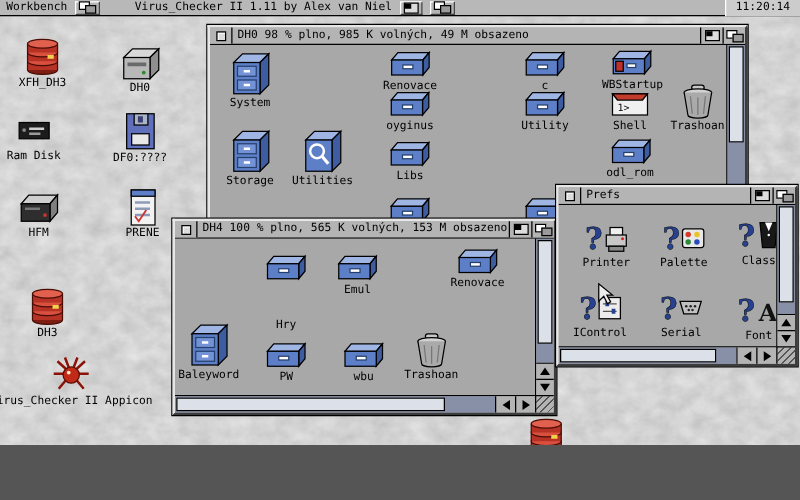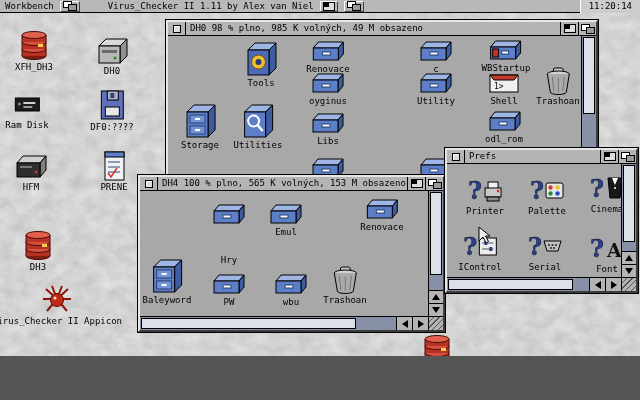--- a/index.html
+++ b/index.html
@@ -240,269 +240,271 @@
           </span>
         </span>
       <span class="gad gr">
           <span class="depth">
             <i class="b"></i>
             <i class="f"></i>
           </span>
         </span>
     </div>
     <div class="content">
-        <div class="icon" style="left: 93px; top: 4px;">
-          <span class="glyph">
-            <svg xmlns="http://www.w3.org/2000/svg" width="36" height="38" viewBox="0 0 36 38">
-              <polygon points="5,10 12,3 33,3 26,10" fill="#9fb6e4" stroke="#000"></polygon>
-              <polygon points="26,10 33,3 33,28 26,35" fill="#3d5da0" stroke="#000"></polygon>
-              <rect x="5" y="10" width="21" height="25" fill="#4a6ab8" stroke="#000"></rect>
-              <circle cx="15.5" cy="22" r="7" fill="#eebe30" stroke="#705408"></circle>
-              <circle cx="15.5" cy="22" r="3" fill="#2a3a6e"></circle>
-            </svg>
-          </span>
-          <span class="ilabel">Tools</span>
-        </div>
-        <div class="icon" style="left: 160px; top: 2px;">
-          <span class="glyph">
-            <svg xmlns="http://www.w3.org/2000/svg" width="36" height="26" viewBox="0 0 36 26">
-              <polygon points="3,10 8,4 33,4 28,10" fill="#9fb6e4" stroke="#000"></polygon>
-              <polygon points="28,10 33,4 33,16 28,22" fill="#3d5da0" stroke="#000"></polygon>
-              <rect x="3" y="10" width="25" height="12" fill="#5d7fc7" stroke="#000"></rect>
-              <rect x="12" y="14" width="8" height="3" fill="#fff" stroke="#26406e"></rect>
-            </svg>
-          </span>
-          <span class="ilabel">Renovace</span>
-        </div>
-        <div class="icon" style="left: 268px; top: 2px;">
-          <span class="glyph">
-            <svg xmlns="http://www.w3.org/2000/svg" width="36" height="26" viewBox="0 0 36 26">
-              <polygon points="3,10 8,4 33,4 28,10" fill="#9fb6e4" stroke="#000"></polygon>
-              <polygon points="28,10 33,4 33,16 28,22" fill="#3d5da0" stroke="#000"></polygon>
-              <rect x="3" y="10" width="25" height="12" fill="#5d7fc7" stroke="#000"></rect>
-              <rect x="12" y="14" width="8" height="3" fill="#fff" stroke="#26406e"></rect>
-            </svg>
-          </span>
-          <span class="ilabel">c</span>
-        </div>
-        <div class="icon" style="left: 338px; top: 1px;">
-          <span class="glyph">
-            <svg xmlns="http://www.w3.org/2000/svg" width="36" height="26" viewBox="0 0 36 26">
-              <polygon points="3,10 8,4 33,4 28,10" fill="#9fb6e4" stroke="#000"></polygon>
-              <polygon points="28,10 33,4 33,16 28,22" fill="#3d5da0" stroke="#000"></polygon>
-              <rect x="3" y="10" width="25" height="12" fill="#5d7fc7" stroke="#000"></rect>
-              <rect x="5" y="12" width="6" height="8" fill="#c03028" stroke="#000"></rect>
-              <rect x="14" y="14" width="7" height="3" fill="#fff" stroke="#26406e"></rect>
-            </svg>
-          </span>
-          <span class="ilabel">WBStartup</span>
-        </div>
-        <div class="icon" style="left: 160px; top: 34px;">
-          <span class="glyph">
-            <svg xmlns="http://www.w3.org/2000/svg" width="36" height="26" viewBox="0 0 36 26">
-              <polygon points="3,10 8,4 33,4 28,10" fill="#9fb6e4" stroke="#000"></polygon>
-              <polygon points="28,10 33,4 33,16 28,22" fill="#3d5da0" stroke="#000"></polygon>
-              <rect x="3" y="10" width="25" height="12" fill="#5d7fc7" stroke="#000"></rect>
-              <rect x="12" y="14" width="8" height="3" fill="#fff" stroke="#26406e"></rect>
-            </svg>
-          </span>
-          <span class="ilabel">oyginus</span>
-        </div>
-        <div class="icon" style="left: 268px; top: 34px;">
-          <span class="glyph">
-            <svg xmlns="http://www.w3.org/2000/svg" width="36" height="26" viewBox="0 0 36 26">
-              <polygon points="3,10 8,4 33,4 28,10" fill="#9fb6e4" stroke="#000"></polygon>
-              <polygon points="28,10 33,4 33,16 28,22" fill="#3d5da0" stroke="#000"></polygon>
-              <rect x="3" y="10" width="25" height="12" fill="#5d7fc7" stroke="#000"></rect>
-              <rect x="12" y="14" width="8" height="3" fill="#fff" stroke="#26406e"></rect>
-            </svg>
-          </span>
-          <span class="ilabel">Utility</span>
-        </div>
-        <div class="icon" style="left: 336px; top: 34px;">
-          <span class="glyph">
-            <svg xmlns="http://www.w3.org/2000/svg" width="36" height="26" viewBox="0 0 36 26">
-              <rect x="4" y="5" width="28" height="17" fill="#f0f0f0" stroke="#000"></rect>
-              <polygon points="4,5 32,5 28,10 8,10" fill="#c23b2b" stroke="#000"></polygon>
-              <text x="8" y="19" font-size="8" font-family="DejaVu Sans Mono,monospace" fill="#000">1&gt;</text>
-            </svg>
-          </span>
-          <span class="ilabel">Shell</span>
-        </div>
-        <div class="icon" style="left: 390px; top: 30px;">
-          <span class="glyph">
-            <svg xmlns="http://www.w3.org/2000/svg" width="36" height="30" viewBox="0 0 36 30">
-              <rect x="13" y="2" width="10" height="4" rx="2" fill="#c8c8c8" stroke="#000"></rect>
-              <ellipse cx="18" cy="8" rx="11" ry="3" fill="#d2d2d2" stroke="#000"></ellipse>
-              <path d="M7 8 L10 26 a8 2.5 0 0 0 16 0 L29 8" fill="#aaaaaa" stroke="#000"></path>
-              <path d="M12 11 L13.5 25 M18 12 L18 26 M24 11 L22.5 25" stroke="#777" fill="none"></path>
-            </svg>
-          </span>
-          <span class="ilabel">Trashoan</span>
-        </div>
-        <div class="icon" style="left: 32px; top: 66px;">
+        <div class="icon" style="left: 32px; top: 4px;">
           <span class="glyph">
             <svg xmlns="http://www.w3.org/2000/svg" width="36" height="38" viewBox="0 0 36 38">
               <polygon points="5,10 12,3 33,3 26,10" fill="#9fb6e4" stroke="#000"></polygon>
               <polygon points="26,10 33,3 33,28 26,35" fill="#3d5da0" stroke="#000"></polygon>
               <rect x="5" y="10" width="21" height="25" fill="#5d7fc7" stroke="#000"></rect>
               <rect x="8" y="13" width="15" height="8" fill="#7493d6" stroke="#26406e"></rect>
               <rect x="8" y="24" width="15" height="8" fill="#7493d6" stroke="#26406e"></rect>
               <rect x="13" y="16" width="5" height="2" fill="#fff"></rect>
               <rect x="13" y="27" width="5" height="2" fill="#fff"></rect>
             </svg>
           </span>
-          <span class="ilabel">Storage</span>
-        </div>
-        <div class="icon" style="left: 90px; top: 66px;">
-          <span class="glyph">
-            <svg xmlns="http://www.w3.org/2000/svg" width="36" height="38" viewBox="0 0 36 38">
-              <polygon points="5,10 12,3 33,3 26,10" fill="#9fb6e4" stroke="#000"></polygon>
-              <polygon points="26,10 33,3 33,28 26,35" fill="#3d5da0" stroke="#000"></polygon>
-              <rect x="5" y="10" width="21" height="25" fill="#5d7fc7" stroke="#000"></rect>
-              <circle cx="14" cy="19" r="5.5" fill="none" stroke="#fff" stroke-width="2"></circle>
-              <line x1="18" y1="23" x2="23" y2="29" stroke="#fff" stroke-width="2.5"></line>
-            </svg>
-          </span>
-          <span class="ilabel">Utilities</span>
-        </div>
-        <div class="icon" style="left: 160px; top: 74px;">
-          <span class="glyph">
-            <svg xmlns="http://www.w3.org/2000/svg" width="36" height="26" viewBox="0 0 36 26">
-              <polygon points="3,10 8,4 33,4 28,10" fill="#9fb6e4" stroke="#000"></polygon>
-              <polygon points="28,10 33,4 33,16 28,22" fill="#3d5da0" stroke="#000"></polygon>
-              <rect x="3" y="10" width="25" height="12" fill="#5d7fc7" stroke="#000"></rect>
-              <rect x="12" y="14" width="8" height="3" fill="#fff" stroke="#26406e"></rect>
-            </svg>
-          </span>
-          <span class="ilabel">Libs</span>
-        </div>
-        <div class="icon" style="left: 336px; top: 72px; align-items: flex-end;">
-          <span class="glyph">
-            <svg xmlns="http://www.w3.org/2000/svg" width="36" height="26" viewBox="0 0 36 26">
-              <polygon points="3,10 8,4 33,4 28,10" fill="#9fb6e4" stroke="#000"></polygon>
-              <polygon points="28,10 33,4 33,16 28,22" fill="#3d5da0" stroke="#000"></polygon>
-              <rect x="3" y="10" width="25" height="12" fill="#5d7fc7" stroke="#000"></rect>
-              <rect x="12" y="14" width="8" height="3" fill="#fff" stroke="#26406e"></rect>
-            </svg>
-          </span>
-          <span class="ilabel">odl_rom</span>
-        </div>
-        <div class="icon" style="left: 160px; top: 119px;">
-          <span class="glyph">
-            <svg xmlns="http://www.w3.org/2000/svg" width="36" height="26" viewBox="0 0 36 26">
-              <polygon points="3,10 8,4 33,4 28,10" fill="#9fb6e4" stroke="#000"></polygon>
-              <polygon points="28,10 33,4 33,16 28,22" fill="#3d5da0" stroke="#000"></polygon>
-              <rect x="3" y="10" width="25" height="12" fill="#5d7fc7" stroke="#000"></rect>
-              <rect x="12" y="14" width="8" height="3" fill="#fff" stroke="#26406e"></rect>
-            </svg>
-          </span>
-          <span class="ilabel"></span>
-        </div>
-        <div class="icon" style="left: 268px; top: 119px;">
-          <span class="glyph">
-            <svg xmlns="http://www.w3.org/2000/svg" width="36" height="26" viewBox="0 0 36 26">
-              <polygon points="3,10 8,4 33,4 28,10" fill="#9fb6e4" stroke="#000"></polygon>
-              <polygon points="28,10 33,4 33,16 28,22" fill="#3d5da0" stroke="#000"></polygon>
-              <rect x="3" y="10" width="25" height="12" fill="#5d7fc7" stroke="#000"></rect>
-              <rect x="12" y="14" width="8" height="3" fill="#fff" stroke="#26406e"></rect>
-            </svg>
-          </span>
-          <span class="ilabel"></span>
-        </div>
-      </div>
-    <div class="vscroll">
-      <div class="vtrack">
-          <div class="knob" style="top:1px;left:1px;right:1px;height:58%"></div>
-        </div>
-      <div class="sbtn">
-          <i class="tri up"></i>
-        </div>
-      <div class="sbtn">
-          <i class="tri down"></i>
-        </div>
-    </div>
-    <div class="hscroll">
-      <div class="htrack">
-          <div class="knob" style="left:1px;top:1px;bottom:1px;width:82%"></div>
-        </div>
-      <div class="sbtn">
-          <i class="tri left"></i>
-        </div>
-      <div class="sbtn">
-          <i class="tri right"></i>
-        </div>
-    </div>
-    <div class="corner"></div>
-  </div>
-
-  <div class="window" id="win-dh4" style="left:138px;top:175px;width:307px;height:157px;z-index:20">
-    <div class="titlebar">
-      <span class="gad">
-          <i class="dot"></i>
-        </span>
-      <span class="title">DH4  100 % plno, 565 K volných, 153 M obsazeno</span>
-      <span class="gad gr">
-          <span class="zoombox">
-            <b></b>
-          </span>
-        </span>
-      <span class="gad gr">
-          <span class="depth">
-            <i class="b"></i>
-            <i class="f"></i>
-          </span>
-        </span>
-    </div>
-    <div class="content">
-        <div class="icon" style="left: 89px; top: 10px; gap: 28px;">
-          <span class="glyph">
-            <svg xmlns="http://www.w3.org/2000/svg" width="36" height="26" viewBox="0 0 36 26">
-              <polygon points="3,10 8,4 33,4 28,10" fill="#9fb6e4" stroke="#000"></polygon>
-              <polygon points="28,10 33,4 33,16 28,22" fill="#3d5da0" stroke="#000"></polygon>
-              <rect x="3" y="10" width="25" height="12" fill="#5d7fc7" stroke="#000"></rect>
-              <rect x="12" y="14" width="8" height="3" fill="#fff" stroke="#26406e"></rect>
-            </svg>
-          </span>
-          <span class="ilabel">Hry</span>
-        </div>
-        <div class="icon" style="left: 146px; top: 10px;">
-          <span class="glyph">
-            <svg xmlns="http://www.w3.org/2000/svg" width="36" height="26" viewBox="0 0 36 26">
-              <polygon points="3,10 8,4 33,4 28,10" fill="#9fb6e4" stroke="#000"></polygon>
-              <polygon points="28,10 33,4 33,16 28,22" fill="#3d5da0" stroke="#000"></polygon>
-              <rect x="3" y="10" width="25" height="12" fill="#5d7fc7" stroke="#000"></rect>
-              <rect x="12" y="14" width="8" height="3" fill="#fff" stroke="#26406e"></rect>
-            </svg>
-          </span>
-          <span class="ilabel">Emul</span>
-        </div>
-        <div class="icon" style="left: 242px; top: 5px;">
+          <span class="ilabel">System</span>
+        </div>
+        <div class="icon" style="left: 160px; top: 2px;">
           <span class="glyph">
             <svg xmlns="http://www.w3.org/2000/svg" width="36" height="26" viewBox="0 0 36 26">
               <polygon points="3,10 8,4 33,4 28,10" fill="#9fb6e4" stroke="#000"></polygon>
               <polygon points="28,10 33,4 33,16 28,22" fill="#3d5da0" stroke="#000"></polygon>
               <rect x="3" y="10" width="25" height="12" fill="#5d7fc7" stroke="#000"></rect>
               <rect x="12" y="14" width="8" height="3" fill="#fff" stroke="#26406e"></rect>
             </svg>
           </span>
           <span class="ilabel">Renovace</span>
         </div>
-        <div class="icon" style="left: 27px; top: 66px;">
+        <div class="icon" style="left: 268px; top: 2px;">
+          <span class="glyph">
+            <svg xmlns="http://www.w3.org/2000/svg" width="36" height="26" viewBox="0 0 36 26">
+              <polygon points="3,10 8,4 33,4 28,10" fill="#9fb6e4" stroke="#000"></polygon>
+              <polygon points="28,10 33,4 33,16 28,22" fill="#3d5da0" stroke="#000"></polygon>
+              <rect x="3" y="10" width="25" height="12" fill="#5d7fc7" stroke="#000"></rect>
+              <rect x="12" y="14" width="8" height="3" fill="#fff" stroke="#26406e"></rect>
+            </svg>
+          </span>
+          <span class="ilabel">c</span>
+        </div>
+        <div class="icon" style="left: 338px; top: 1px;">
+          <span class="glyph">
+            <svg xmlns="http://www.w3.org/2000/svg" width="36" height="26" viewBox="0 0 36 26">
+              <polygon points="3,10 8,4 33,4 28,10" fill="#9fb6e4" stroke="#000"></polygon>
+              <polygon points="28,10 33,4 33,16 28,22" fill="#3d5da0" stroke="#000"></polygon>
+              <rect x="3" y="10" width="25" height="12" fill="#5d7fc7" stroke="#000"></rect>
+              <rect x="5" y="12" width="6" height="8" fill="#c03028" stroke="#000"></rect>
+              <rect x="14" y="14" width="7" height="3" fill="#fff" stroke="#26406e"></rect>
+            </svg>
+          </span>
+          <span class="ilabel">WBStartup</span>
+        </div>
+        <div class="icon" style="left: 160px; top: 34px;">
+          <span class="glyph">
+            <svg xmlns="http://www.w3.org/2000/svg" width="36" height="26" viewBox="0 0 36 26">
+              <polygon points="3,10 8,4 33,4 28,10" fill="#9fb6e4" stroke="#000"></polygon>
+              <polygon points="28,10 33,4 33,16 28,22" fill="#3d5da0" stroke="#000"></polygon>
+              <rect x="3" y="10" width="25" height="12" fill="#5d7fc7" stroke="#000"></rect>
+              <rect x="12" y="14" width="8" height="3" fill="#fff" stroke="#26406e"></rect>
+            </svg>
+          </span>
+          <span class="ilabel">oyginus</span>
+        </div>
+        <div class="icon" style="left: 268px; top: 34px;">
+          <span class="glyph">
+            <svg xmlns="http://www.w3.org/2000/svg" width="36" height="26" viewBox="0 0 36 26">
+              <polygon points="3,10 8,4 33,4 28,10" fill="#9fb6e4" stroke="#000"></polygon>
+              <polygon points="28,10 33,4 33,16 28,22" fill="#3d5da0" stroke="#000"></polygon>
+              <rect x="3" y="10" width="25" height="12" fill="#5d7fc7" stroke="#000"></rect>
+              <rect x="12" y="14" width="8" height="3" fill="#fff" stroke="#26406e"></rect>
+            </svg>
+          </span>
+          <span class="ilabel">Utility</span>
+        </div>
+        <div class="icon" style="left: 336px; top: 34px;">
+          <span class="glyph">
+            <svg xmlns="http://www.w3.org/2000/svg" width="36" height="26" viewBox="0 0 36 26">
+              <rect x="4" y="5" width="28" height="17" fill="#f0f0f0" stroke="#000"></rect>
+              <polygon points="4,5 32,5 28,10 8,10" fill="#c23b2b" stroke="#000"></polygon>
+              <text x="8" y="19" font-size="8" font-family="DejaVu Sans Mono,monospace" fill="#000">1&gt;</text>
+            </svg>
+          </span>
+          <span class="ilabel">Shell</span>
+        </div>
+        <div class="icon" style="left: 390px; top: 30px;">
+          <span class="glyph">
+            <svg xmlns="http://www.w3.org/2000/svg" width="36" height="30" viewBox="0 0 36 30">
+              <rect x="13" y="2" width="10" height="4" rx="2" fill="#c8c8c8" stroke="#000"></rect>
+              <ellipse cx="18" cy="8" rx="11" ry="3" fill="#d2d2d2" stroke="#000"></ellipse>
+              <path d="M7 8 L10 26 a8 2.5 0 0 0 16 0 L29 8" fill="#aaaaaa" stroke="#000"></path>
+              <path d="M12 11 L13.5 25 M18 12 L18 26 M24 11 L22.5 25" stroke="#777" fill="none"></path>
+            </svg>
+          </span>
+          <span class="ilabel">Trashoan</span>
+        </div>
+        <div class="icon" style="left: 32px; top: 66px;">
           <span class="glyph">
             <svg xmlns="http://www.w3.org/2000/svg" width="36" height="38" viewBox="0 0 36 38">
               <polygon points="5,10 12,3 33,3 26,10" fill="#9fb6e4" stroke="#000"></polygon>
               <polygon points="26,10 33,3 33,28 26,35" fill="#3d5da0" stroke="#000"></polygon>
               <rect x="5" y="10" width="21" height="25" fill="#5d7fc7" stroke="#000"></rect>
               <rect x="8" y="13" width="15" height="8" fill="#7493d6" stroke="#26406e"></rect>
               <rect x="8" y="24" width="15" height="8" fill="#7493d6" stroke="#26406e"></rect>
               <rect x="13" y="16" width="5" height="2" fill="#fff"></rect>
               <rect x="13" y="27" width="5" height="2" fill="#fff"></rect>
             </svg>
           </span>
+          <span class="ilabel">Storage</span>
+        </div>
+        <div class="icon" style="left: 90px; top: 66px;">
+          <span class="glyph">
+            <svg xmlns="http://www.w3.org/2000/svg" width="36" height="38" viewBox="0 0 36 38">
+              <polygon points="5,10 12,3 33,3 26,10" fill="#9fb6e4" stroke="#000"></polygon>
+              <polygon points="26,10 33,3 33,28 26,35" fill="#3d5da0" stroke="#000"></polygon>
+              <rect x="5" y="10" width="21" height="25" fill="#5d7fc7" stroke="#000"></rect>
+              <circle cx="14" cy="19" r="5.5" fill="none" stroke="#fff" stroke-width="2"></circle>
+              <line x1="18" y1="23" x2="23" y2="29" stroke="#fff" stroke-width="2.5"></line>
+            </svg>
+          </span>
+          <span class="ilabel">Utilities</span>
+        </div>
+        <div class="icon" style="left: 160px; top: 74px;">
+          <span class="glyph">
+            <svg xmlns="http://www.w3.org/2000/svg" width="36" height="26" viewBox="0 0 36 26">
+              <polygon points="3,10 8,4 33,4 28,10" fill="#9fb6e4" stroke="#000"></polygon>
+              <polygon points="28,10 33,4 33,16 28,22" fill="#3d5da0" stroke="#000"></polygon>
+              <rect x="3" y="10" width="25" height="12" fill="#5d7fc7" stroke="#000"></rect>
+              <rect x="12" y="14" width="8" height="3" fill="#fff" stroke="#26406e"></rect>
+            </svg>
+          </span>
+          <span class="ilabel">Libs</span>
+        </div>
+        <div class="icon" style="left: 336px; top: 72px; align-items: flex-end;">
+          <span class="glyph">
+            <svg xmlns="http://www.w3.org/2000/svg" width="36" height="26" viewBox="0 0 36 26">
+              <polygon points="3,10 8,4 33,4 28,10" fill="#9fb6e4" stroke="#000"></polygon>
+              <polygon points="28,10 33,4 33,16 28,22" fill="#3d5da0" stroke="#000"></polygon>
+              <rect x="3" y="10" width="25" height="12" fill="#5d7fc7" stroke="#000"></rect>
+              <rect x="12" y="14" width="8" height="3" fill="#fff" stroke="#26406e"></rect>
+            </svg>
+          </span>
+          <span class="ilabel">odl_rom</span>
+        </div>
+        <div class="icon" style="left: 160px; top: 119px;">
+          <span class="glyph">
+            <svg xmlns="http://www.w3.org/2000/svg" width="36" height="26" viewBox="0 0 36 26">
+              <polygon points="3,10 8,4 33,4 28,10" fill="#9fb6e4" stroke="#000"></polygon>
+              <polygon points="28,10 33,4 33,16 28,22" fill="#3d5da0" stroke="#000"></polygon>
+              <rect x="3" y="10" width="25" height="12" fill="#5d7fc7" stroke="#000"></rect>
+              <rect x="12" y="14" width="8" height="3" fill="#fff" stroke="#26406e"></rect>
+            </svg>
+          </span>
+          <span class="ilabel"></span>
+        </div>
+        <div class="icon" style="left: 268px; top: 119px;">
+          <span class="glyph">
+            <svg xmlns="http://www.w3.org/2000/svg" width="36" height="26" viewBox="0 0 36 26">
+              <polygon points="3,10 8,4 33,4 28,10" fill="#9fb6e4" stroke="#000"></polygon>
+              <polygon points="28,10 33,4 33,16 28,22" fill="#3d5da0" stroke="#000"></polygon>
+              <rect x="3" y="10" width="25" height="12" fill="#5d7fc7" stroke="#000"></rect>
+              <rect x="12" y="14" width="8" height="3" fill="#fff" stroke="#26406e"></rect>
+            </svg>
+          </span>
+          <span class="ilabel"></span>
+        </div>
+      </div>
+    <div class="vscroll">
+      <div class="vtrack">
+          <div class="knob" style="top:1px;left:1px;right:1px;height:58%"></div>
+        </div>
+      <div class="sbtn">
+          <i class="tri up"></i>
+        </div>
+      <div class="sbtn">
+          <i class="tri down"></i>
+        </div>
+    </div>
+    <div class="hscroll">
+      <div class="htrack">
+          <div class="knob" style="left:1px;top:1px;bottom:1px;width:82%"></div>
+        </div>
+      <div class="sbtn">
+          <i class="tri left"></i>
+        </div>
+      <div class="sbtn">
+          <i class="tri right"></i>
+        </div>
+    </div>
+    <div class="corner"></div>
+  </div>
+
+  <div class="window" id="win-dh4" style="left:138px;top:175px;width:307px;height:157px;z-index:20">
+    <div class="titlebar">
+      <span class="gad">
+          <i class="dot"></i>
+        </span>
+      <span class="title">DH4  100 % plno, 565 K volných, 153 M obsazeno</span>
+      <span class="gad gr">
+          <span class="zoombox">
+            <b></b>
+          </span>
+        </span>
+      <span class="gad gr">
+          <span class="depth">
+            <i class="b"></i>
+            <i class="f"></i>
+          </span>
+        </span>
+    </div>
+    <div class="content">
+        <div class="icon" style="left: 89px; top: 10px; gap: 28px;">
+          <span class="glyph">
+            <svg xmlns="http://www.w3.org/2000/svg" width="36" height="26" viewBox="0 0 36 26">
+              <polygon points="3,10 8,4 33,4 28,10" fill="#9fb6e4" stroke="#000"></polygon>
+              <polygon points="28,10 33,4 33,16 28,22" fill="#3d5da0" stroke="#000"></polygon>
+              <rect x="3" y="10" width="25" height="12" fill="#5d7fc7" stroke="#000"></rect>
+              <rect x="12" y="14" width="8" height="3" fill="#fff" stroke="#26406e"></rect>
+            </svg>
+          </span>
+          <span class="ilabel">Hry</span>
+        </div>
+        <div class="icon" style="left: 146px; top: 10px;">
+          <span class="glyph">
+            <svg xmlns="http://www.w3.org/2000/svg" width="36" height="26" viewBox="0 0 36 26">
+              <polygon points="3,10 8,4 33,4 28,10" fill="#9fb6e4" stroke="#000"></polygon>
+              <polygon points="28,10 33,4 33,16 28,22" fill="#3d5da0" stroke="#000"></polygon>
+              <rect x="3" y="10" width="25" height="12" fill="#5d7fc7" stroke="#000"></rect>
+              <rect x="12" y="14" width="8" height="3" fill="#fff" stroke="#26406e"></rect>
+            </svg>
+          </span>
+          <span class="ilabel">Emul</span>
+        </div>
+        <div class="icon" style="left: 242px; top: 5px;">
+          <span class="glyph">
+            <svg xmlns="http://www.w3.org/2000/svg" width="36" height="26" viewBox="0 0 36 26">
+              <polygon points="3,10 8,4 33,4 28,10" fill="#9fb6e4" stroke="#000"></polygon>
+              <polygon points="28,10 33,4 33,16 28,22" fill="#3d5da0" stroke="#000"></polygon>
+              <rect x="3" y="10" width="25" height="12" fill="#5d7fc7" stroke="#000"></rect>
+              <rect x="12" y="14" width="8" height="3" fill="#fff" stroke="#26406e"></rect>
+            </svg>
+          </span>
+          <span class="ilabel">Renovace</span>
+        </div>
+        <div class="icon" style="left: 27px; top: 66px;">
+          <span class="glyph">
+            <svg xmlns="http://www.w3.org/2000/svg" width="36" height="38" viewBox="0 0 36 38">
+              <polygon points="5,10 12,3 33,3 26,10" fill="#9fb6e4" stroke="#000"></polygon>
+              <polygon points="26,10 33,3 33,28 26,35" fill="#3d5da0" stroke="#000"></polygon>
+              <rect x="5" y="10" width="21" height="25" fill="#5d7fc7" stroke="#000"></rect>
+              <rect x="8" y="13" width="15" height="8" fill="#7493d6" stroke="#26406e"></rect>
+              <rect x="8" y="24" width="15" height="8" fill="#7493d6" stroke="#26406e"></rect>
+              <rect x="13" y="16" width="5" height="2" fill="#fff"></rect>
+              <rect x="13" y="27" width="5" height="2" fill="#fff"></rect>
+            </svg>
+          </span>
           <span class="ilabel">Baleyword</span>
         </div>
         <div class="icon" style="left: 89px; top: 80px;">
           <span class="glyph">
             <svg xmlns="http://www.w3.org/2000/svg" width="36" height="26" viewBox="0 0 36 26">
               <polygon points="3,10 8,4 33,4 28,10" fill="#9fb6e4" stroke="#000"></polygon>
               <polygon points="28,10 33,4 33,16 28,22" fill="#3d5da0" stroke="#000"></polygon>
               <rect x="3" y="10" width="25" height="12" fill="#5d7fc7" stroke="#000"></rect>
               <rect x="12" y="14" width="8" height="3" fill="#fff" stroke="#26406e"></rect>
             </svg>
@@ -603,21 +605,21 @@
         </div>
         <div class="icon" style="left: 160px; top: 6px;">
           <span class="glyph">
             <svg xmlns="http://www.w3.org/2000/svg" width="36" height="34" viewBox="0 0 36 34">
               <text x="1" y="27" font-size="24" font-weight="bold" fill="#27408f" stroke="#000" stroke-width="0.4" font-family="DejaVu Serif,serif">?</text>
               <polygon points="19,8 33,8 31,28 21,28" fill="#181818" stroke="#000"></polygon>
               <polygon points="23,8 29,8 26,15" fill="#fff"></polygon>
               <circle cx="26" cy="18" r="1" fill="#fff"></circle>
             </svg>
           </span>
-          <span class="ilabel">Cinema</span>
+          <span class="ilabel">Class</span>
         </div>
         <div class="icon" style="left: 33px; top: 64px;">
           <span class="glyph">
             <svg xmlns="http://www.w3.org/2000/svg" width="36" height="34" viewBox="0 0 36 34">
               <text x="1" y="27" font-size="24" font-weight="bold" fill="#27408f" stroke="#000" stroke-width="0.4" font-family="DejaVu Serif,serif">?</text>
               <rect x="17" y="10" width="17" height="17" fill="#ececec" stroke="#000"></rect>
               <line x1="20" y1="15" x2="31" y2="15" stroke="#555"></line>
               <rect x="22" y="13" width="3" height="4" fill="#27408f"></rect>
               <line x1="20" y1="21" x2="31" y2="21" stroke="#555"></line>
               <rect x="27" y="19" width="3" height="4" fill="#27408f"></rect>

